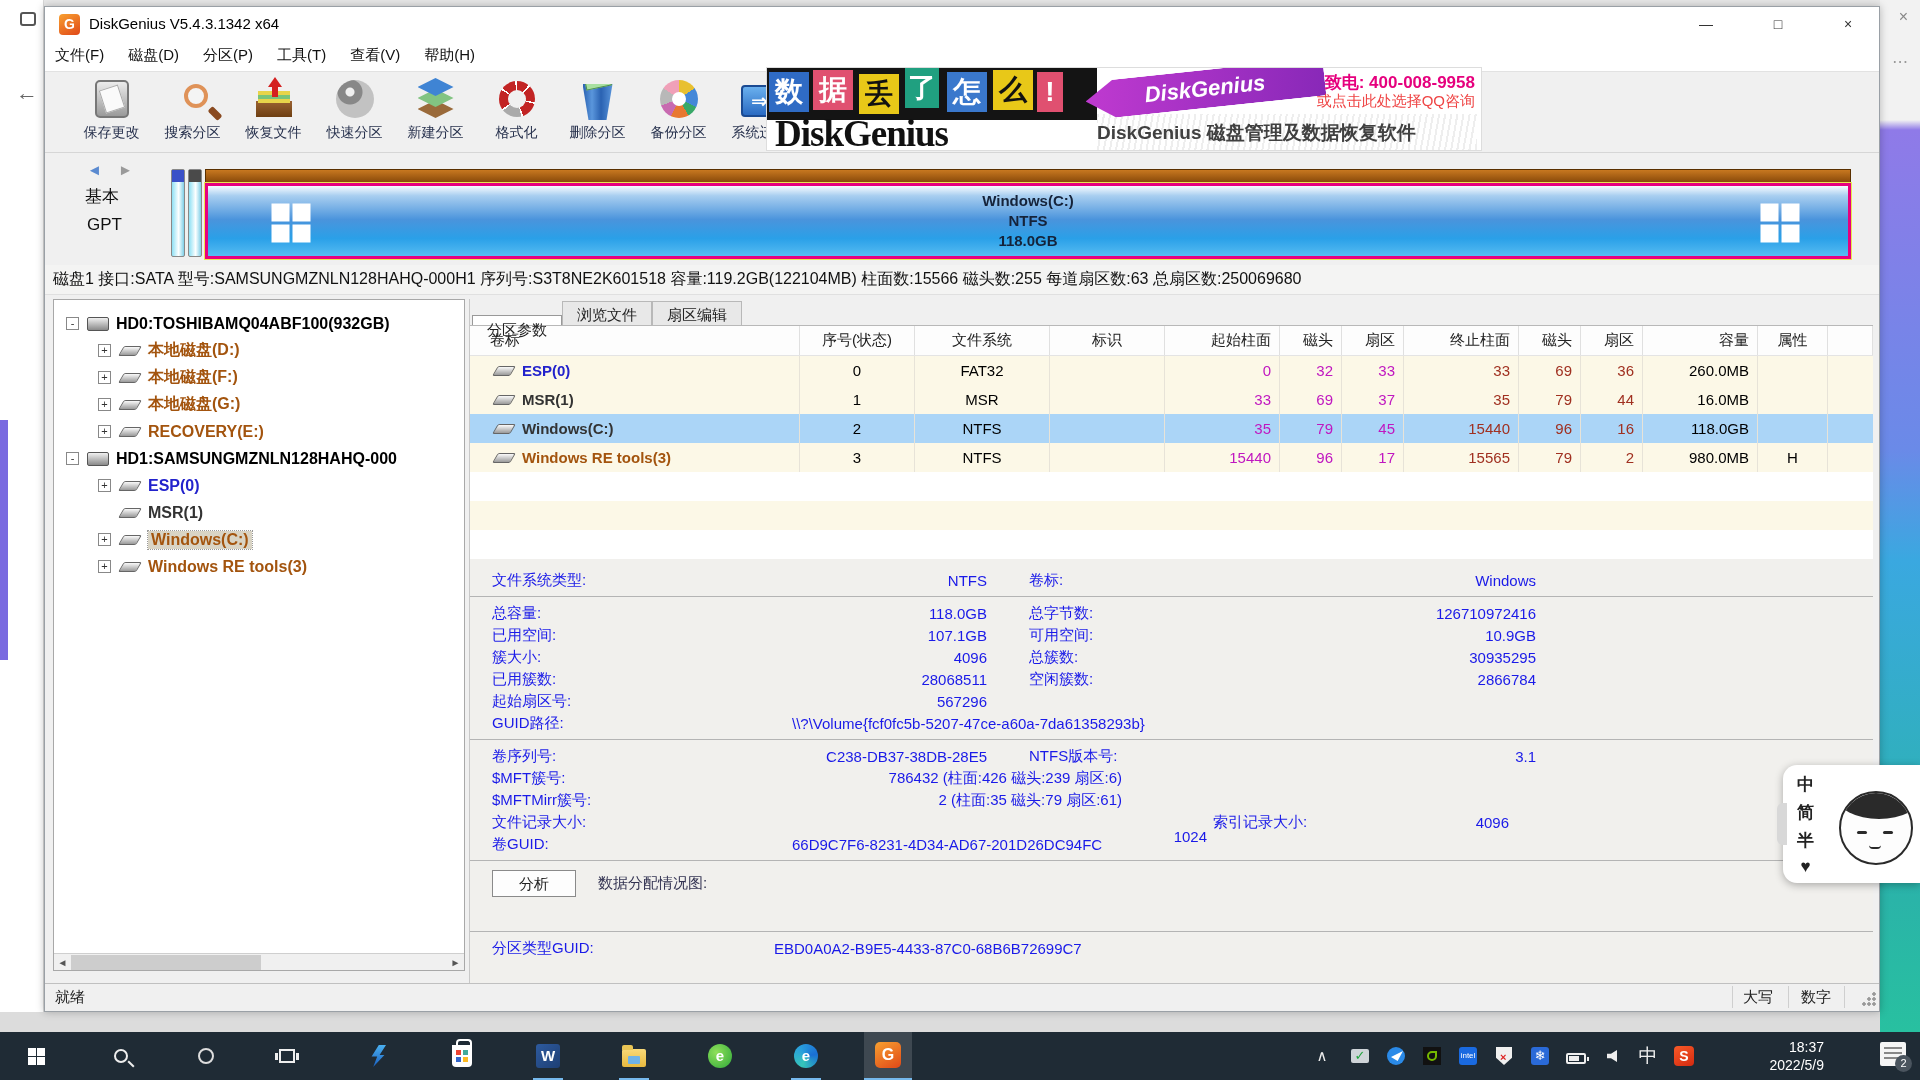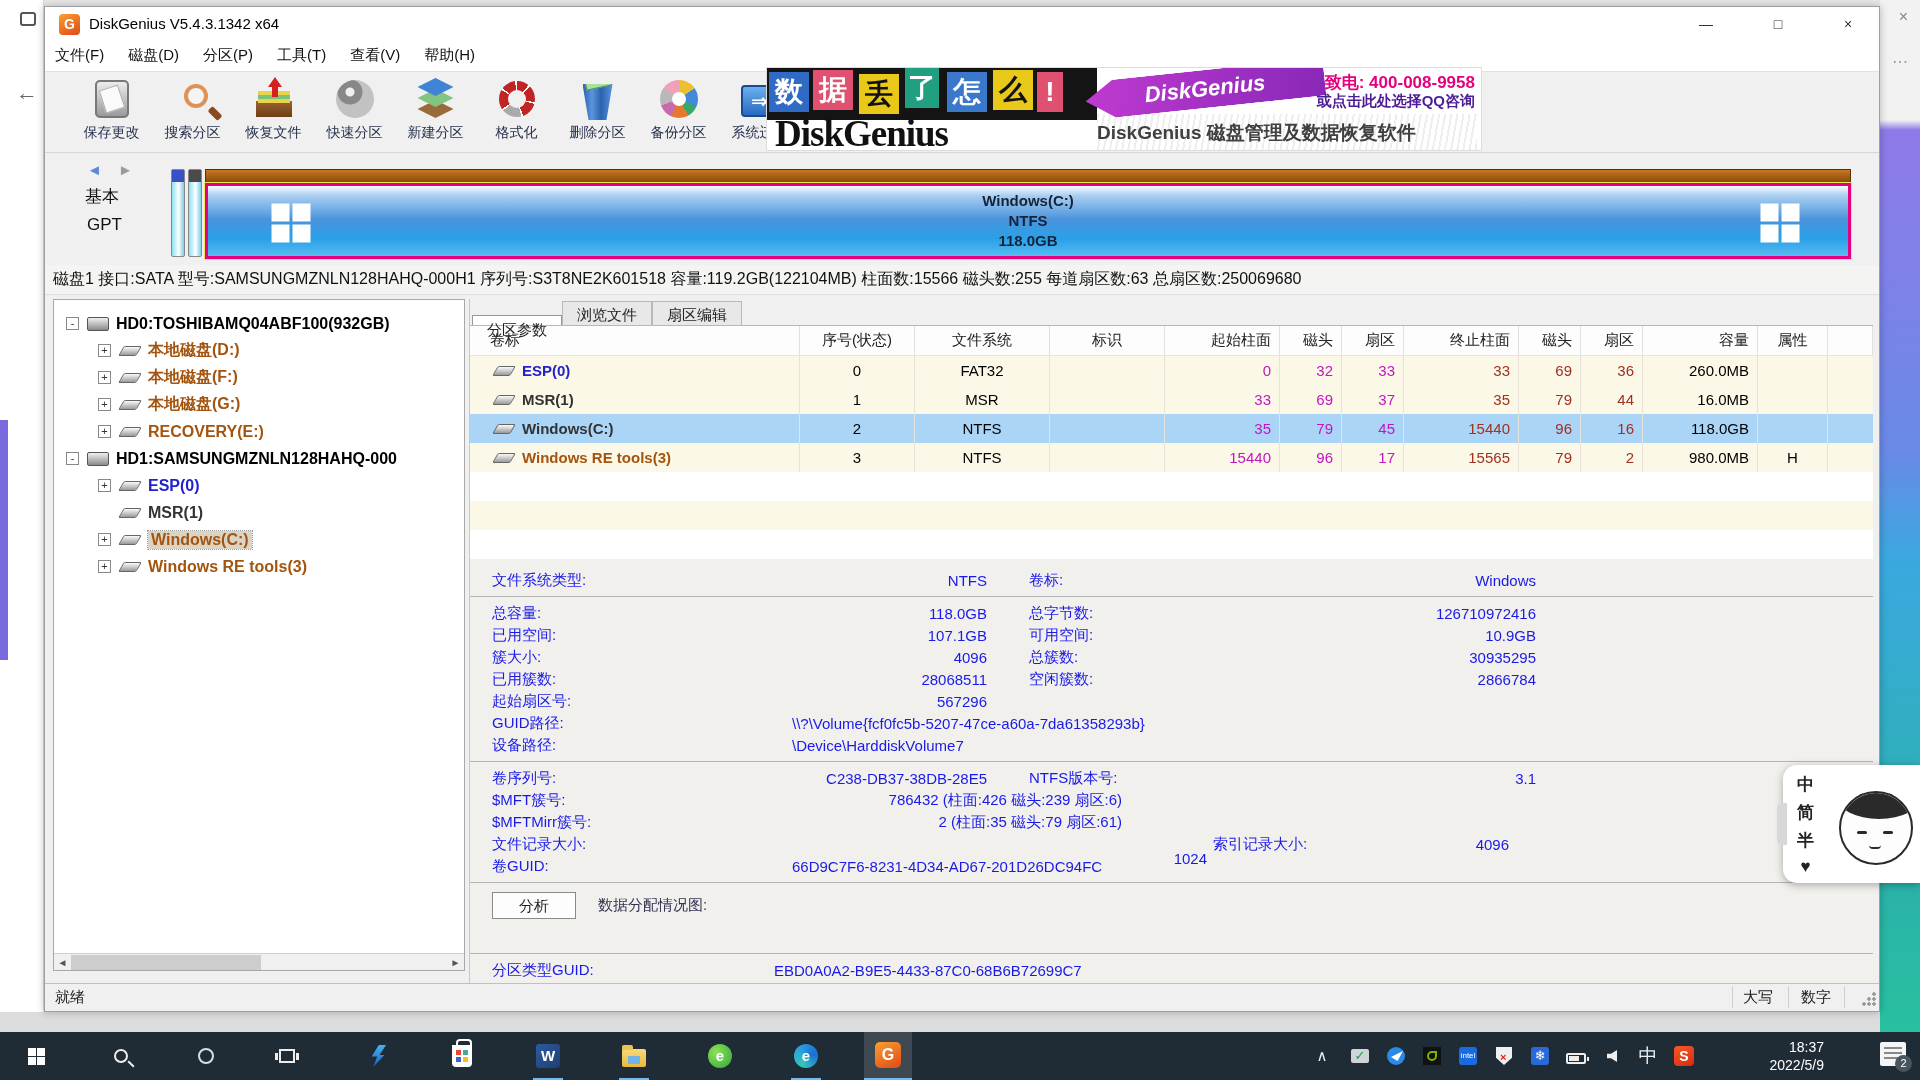--- a/index.html
+++ b/index.html
@@ -60,21 +60,21 @@
   .t0{left:2px;top:4px;background:#2f6bc4;color:#fff;}
   .t1{left:46px;top:2px;background:#e05070;color:#fff;}
   .t2{left:92px;top:6px;background:#e8c818;color:#111;}
   .t3{left:138px;top:0;background:#20a080;color:#fff;width:34px;}
   .t4{left:180px;top:4px;background:#3a78cc;color:#fff;}
   .t5{left:226px;top:2px;background:#e8c818;color:#111;}
   .t6{left:270px;top:4px;background:#e05070;color:#fff;width:26px;}
   .banner .brand{position:absolute;left:8px;top:44px;font-family:"Liberation Serif","DejaVu Serif",serif;font-size:37px;font-weight:bold;color:#111;letter-spacing:-1px;}
   .banner .ribbon{position:absolute;left:318px;top:2px;width:240px;height:38px;background:linear-gradient(100deg,#c03ad0,#8828b8);color:#fff;font-size:22px;font-weight:bold;font-style:italic;text-align:center;line-height:38px;transform:rotate(-6deg);clip-path:polygon(0 50%,12% 0,100% 0,100% 100%,12% 100%);}
   .banner .phone{position:absolute;right:6px;top:3px;font-size:17px;font-weight:bold;color:#e6007e;}
-  .banner .qq{position:absolute;right:6px;top:24px;font-size:15px;font-weight:bold;color:#4c1d95;}
+  .banner .qq{position:absolute;right:6px;top:24px;font-size:15px;font-weight:normal;color:#ef4444;}
   .banner .tagline{position:absolute;left:330px;top:52px;font-size:19px;font-weight:bold;color:#404040;}
   .banner .waves{position:absolute;left:330px;top:46px;width:380px;height:36px;background:repeating-linear-gradient(100deg,#eee 0 2px,#fff 2px 6px);z-index:-0;}
 
   
   .diskpanel{position:absolute;left:0;top:146px;width:100%;height:112px;background:#f0f0f0;}
   .nav-arrows{position:absolute;left:42px;top:8px;font-size:15px;letter-spacing:6px;}
   .nav-prev{color:#5a8ad0;}.nav-next{color:#9a9a9a;}
   .dtype{position:absolute;left:40px;top:32px;font-size:17px;color:#111;}
   .dscheme{position:absolute;left:42px;top:62px;font-size:17px;color:#111;}
   .bararea{position:absolute;left:96px;top:6px;right:16px;height:102px;}
@@ -565,24 +565,20 @@
           <span class="dv2">2866784</span>
         </div>
       <div class="drow">
           <span class="dl1">起始扇区号:</span>
           <span class="dv1">567296</span>
         </div>
       <div class="drow">
           <span class="dl1">GUID路径:</span>
           <span class="dwide">\\?\Volume{fcf0fc5b-5207-47ce-a60a-7da61358293b}</span>
         </div>
-      <div class="drow">
-          <span class="dl1">设备路径:</span>
-          <span class="dwide">\Device\HarddiskVolume7</span>
-        </div>
       <div class="ddiv"></div>
       <div class="drow">
           <span class="dl1">卷序列号:</span>
           <span class="dv1">C238-DB37-38DB-28E5</span>
           <span class="dl2">NTFS版本号:</span>
           <span class="dv2">3.1</span>
         </div>
       <div class="drow">
           <span class="dl1">$MFT簇号:</span>
           <span class="dmid">786432 (柱面:426 磁头:239 扇区:6)</span>

